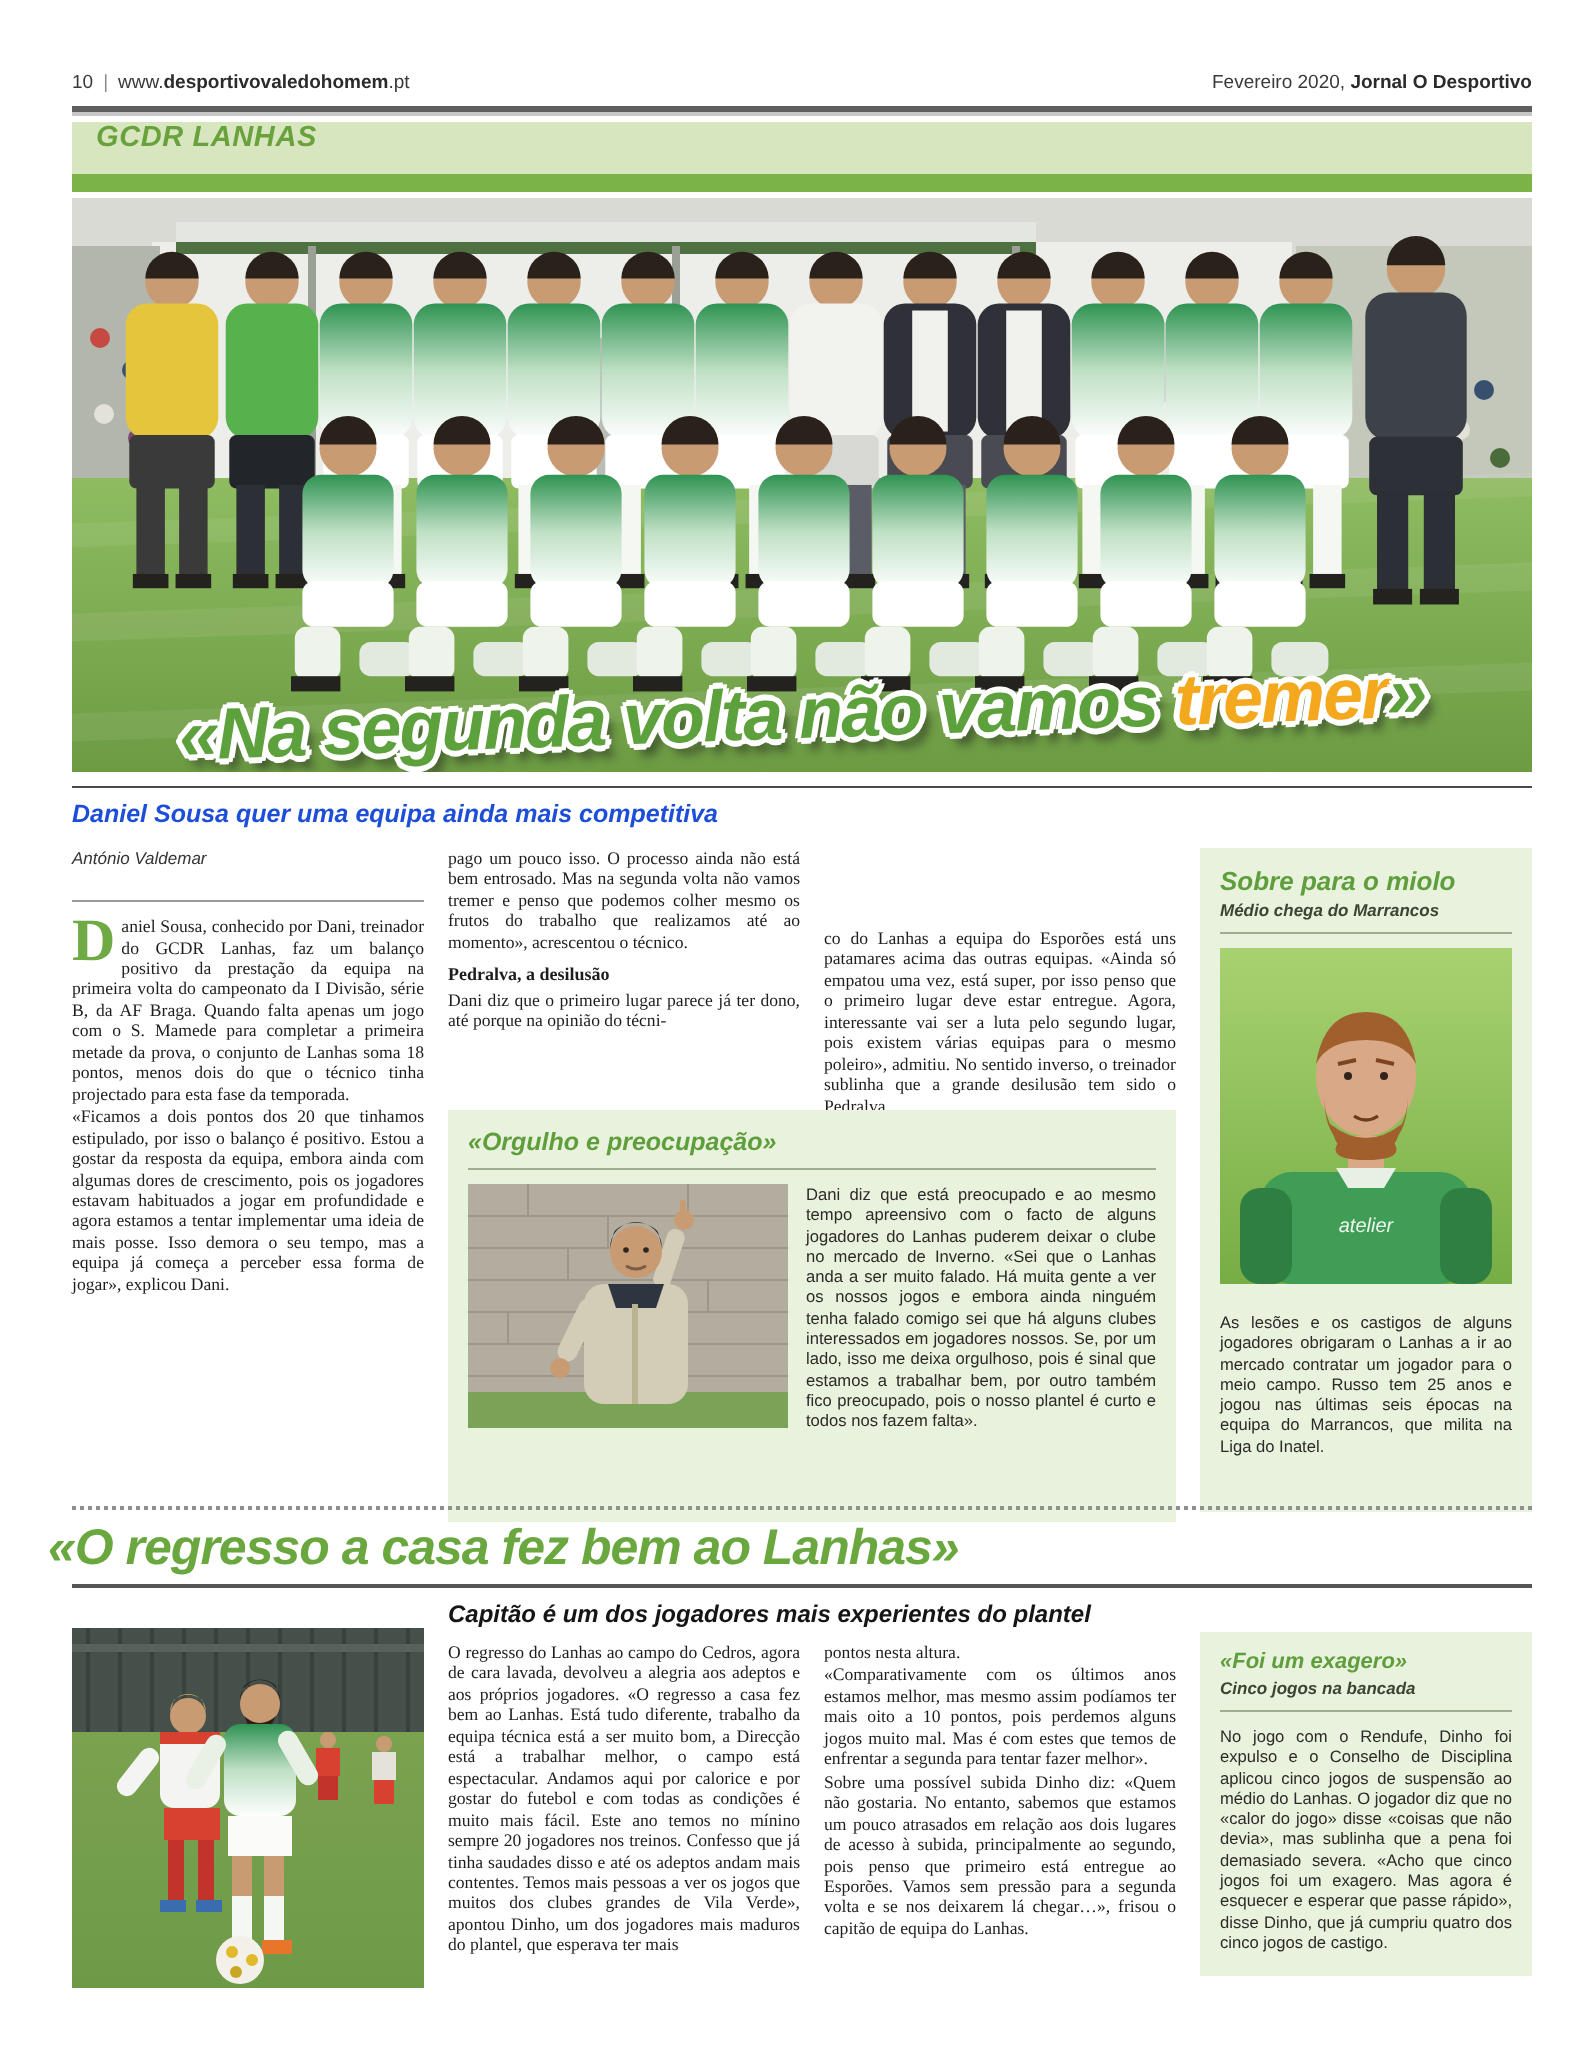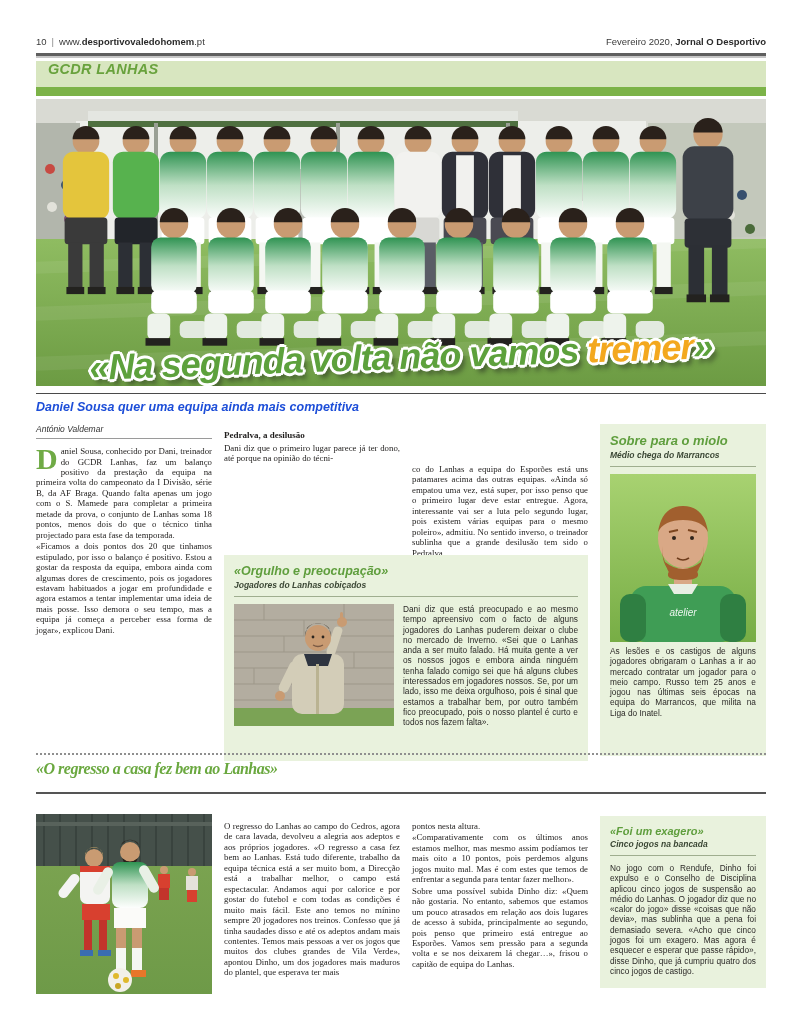--- a/index.html
+++ b/index.html
@@ -36,21 +36,21 @@
   #hero-rule{left:36px;top:393px;width:730px;border-top:1.5px solid #4a4a4a;}
   #subhead{left:36px;top:400px;width:730px;
       font-family:"Liberation Sans",sans-serif;font-weight:bold;font-style:italic;
       font-size:12.5px;color:#1d4ed8;}
 
   
   .bodytxt{font-size:8.8px;line-height:1.19;text-align:justify;}
   .bodytxt p{margin:0 0 0 0;}
   .bodytxt p + p{margin-top:1px;}
   .byline{font-family:"Liberation Sans",sans-serif;font-style:italic;font-size:8.5px;
-      color:#333;border-bottom:1px solid #9a9a9a;padding-bottom:4px;margin-bottom:7px;}
+      color:#333;border-bottom:1px solid #9a9a9a;padding-bottom:16px;margin-bottom:7px;}
   .dropcap{float:left;font-family:"Liberation Serif",serif;font-weight:bold;
       font-size:30px;line-height:24px;color:#6faa45;padding:1px 3px 0 0;}
   .subhd{font-weight:bold;font-size:9px;margin:6px 0 2px 0;}
 
   #art1{left:36px;top:424px;width:730px;height:334px;}
   #art1 .c1{left:0;top:0;width:176px;}
   #art1 .c2{left:188px;top:0;width:176px;}
   #art1 .c3{left:376px;top:0;width:176px;margin-top:40px;}
 
   
@@ -63,30 +63,30 @@
   .gbox .gtxt{font-family:"Liberation Sans",sans-serif;font-size:8.3px;line-height:1.24;
       color:#2c2a28;text-align:justify;}
 
   #box-orgulho{left:188px;top:131px;width:364px;height:206px;box-sizing:border-box;}
   #box-orgulho .gtitle{font-size:12.5px;}
   #box-orgulho .row{display:flex;gap:9px;}
   #box-orgulho .ph{flex:0 0 160px;height:122px;}
 
   #box-russo{left:564px;top:0;width:166px;min-height:332px;box-sizing:border-box;}
   #box-russo .gtitle{font-size:13px;}
-  #box-russo .ph{width:146px;height:168px;margin-bottom:4px;}
+  #box-russo .ph{width:146px;height:168px;margin-bottom:14px;}
 
   #box-exagero{left:564px;top:16px;width:166px;min-height:172px;box-sizing:border-box;}
   #box-exagero .gtitle{font-size:11px;}
 
   
   #dotted1{left:36px;top:753px;width:730px;border-top:2px dotted #8f8f8f;}
-  #h2line{left:36px;top:760px;width:730px;
-      font-family:Liberation Serif, serif;font-weight:bold;font-style:italic;
-      font-size:16px;color:#6aa83f;letter-spacing:-0.5px;}
+  #h2line{left:24px;top:760px;width:730px;
+      font-family:Liberation Sans, sans-serif;font-weight:bold;font-style:italic;
+      font-size:25px;color:#6aa83f;letter-spacing:-0.5px;}
   #rule2{left:36px;top:792px;width:730px;border-top:2px solid #555;}
 
   #art2{left:36px;top:800px;width:730px;height:210px;}
   #art2 .ph{left:0;top:14px;width:176px;height:180px;}
   #art2 .sub{left:188px;top:0;width:370px;
       font-family:"Liberation Sans",sans-serif;font-weight:bold;font-style:italic;
       font-size:12px;color:#161514;}
   #art2 .c1{left:188px;top:21px;width:176px;}
   #art2 .c2{left:376px;top:21px;width:176px;}
 
@@ -377,30 +377,30 @@
   <div class="abs" id="hero-rule"></div>
   <div class="abs" id="subhead">Daniel Sousa quer uma equipa ainda mais competitiva</div>
 
   <div class="abs" id="art1">
     <div class="abs c1 bodytxt">
       <div class="byline">António Valdemar</div>
       <p><span class="dropcap">D</span><span>aniel Sousa, conhecido por Dani, treinador do GCDR Lanhas, faz um balanço positivo da prestação da equipa na primeira volta do campeonato da I Divisão, série B, da AF Braga. Quando falta apenas um jogo com o S. Mamede para completar a primeira metade da prova, o conjunto de Lanhas soma 18 pontos, menos dois do que o técnico tinha projectado para esta fase da temporada.</span></p>
       <p>«Ficamos a dois pontos dos 20 que tinhamos estipulado, por isso o balanço é positivo. Estou a gostar da resposta da equipa, embora ainda com algumas dores de crescimento, pois os jogadores estavam habituados a jogar em profundidade e agora estamos a tentar implementar uma ideia de mais posse. Isso demora o seu tempo, mas a equipa já começa a perceber essa forma de jogar», explicou Dani.</p>
     </div>
     <div class="abs c2 bodytxt">
+      <p>pago um pouco isso. O processo ainda não está bem entrosado. Mas na segunda volta não vamos tremer e penso que podemos colher mesmo os frutos do trabalho que realizamos até ao momento», acrescentou o técnico.</p>
       <div class="subhd">Pedralva, a desilusão</div>
       <p>Dani diz que o primeiro lugar parece já ter dono, até porque na opinião do técni-</p>
     </div>
     <div class="abs c3 bodytxt">
       <p>co do Lanhas a equipa do Esporões está uns patamares acima das outras equipas. «Ainda só empatou uma vez, está super, por isso penso que o primeiro lugar deve estar entregue. Agora, interessante vai ser a luta pelo segundo lugar, pois existem várias equipas para o mesmo poleiro», admitiu. No sentido inverso, o treinador sublinha que a grande desilusão tem sido o Pedralva.</p>
     </div>
 
     <div class="abs gbox" id="box-orgulho">
       <div class="gtitle">«Orgulho e preocupação»</div>
-      <div class="gsub">Jogadores do Lanhas cobiçados</div>
       <div class="grule"></div>
       <div class="row">
         <div class="ph">
           <svg width="160" height="122" viewBox="0 0 160 122">
             <rect x="0" y="0" width="160" height="122" fill="#b3ada0"></rect>
             <g stroke="#9d9789" stroke-width="1">
               <line x1="0" y1="16" x2="160" y2="16"></line>
                 <line x1="0" y1="32" x2="160" y2="32"></line>
               <line x1="0" y1="48" x2="160" y2="48"></line>
                 <line x1="0" y1="64" x2="160" y2="64"></line>
@@ -529,20 +529,21 @@
           <rect x="96" y="134" width="10" height="24" fill="#f4f7f2"></rect>
           <rect x="76" y="158" width="15" height="7" fill="#e8762a"></rect>
           <rect x="95" y="156" width="15" height="7" fill="#e8762a"></rect>
         </g>
         <circle cx="84" cy="166" r="12" fill="#f2f0e8"></circle>
         <circle cx="80" cy="162" r="3" fill="#e0b92c"></circle>
           <circle cx="90" cy="166" r="3" fill="#e0b92c"></circle>
         <circle cx="82" cy="172" r="3" fill="#c9a624"></circle>
       </svg>
     </div>
+    <div class="abs sub">Capitão é um dos jogadores mais experientes do plantel</div>
     <div class="abs c1 bodytxt">
       <p>O regresso do Lanhas ao campo do Cedros, agora de cara lavada, devolveu a alegria aos adeptos e aos próprios jogadores. «O regresso a casa fez bem ao Lanhas. Está tudo diferente, trabalho da equipa técnica está a ser muito bom, a Direcção está a trabalhar melhor, o campo está espectacular. Andamos aqui por calorice e por gostar do futebol e com todas as condições é muito mais fácil. Este ano temos no mínino sempre 20 jogadores nos treinos. Confesso que já tinha saudades disso e até os adeptos andam mais contentes. Temos mais pessoas a ver os jogos que muitos dos clubes grandes de Vila Verde», apontou Dinho, um dos jogadores mais maduros do plantel, que esperava ter mais</p>
     </div>
     <div class="abs c2 bodytxt">
       <p>pontos nesta altura.</p>
       <p>«Comparativamente com os últimos anos estamos melhor, mas mesmo assim podíamos ter mais oito a 10 pontos, pois perdemos alguns jogos muito mal. Mas é com estes que temos de enfrentar a segunda para tentar fazer melhor».</p>
       <p>Sobre uma possível subida Dinho diz: «Quem não gostaria. No entanto, sabemos que estamos um pouco atrasados em relação aos dois lugares de acesso à subida, principalmente ao segundo, pois penso que primeiro está entregue ao Esporões. Vamos sem pressão para a segunda volta e se nos deixarem lá chegar…», frisou o capitão de equipa do Lanhas.</p>
     </div>
 
     <div class="abs gbox" id="box-exagero">

